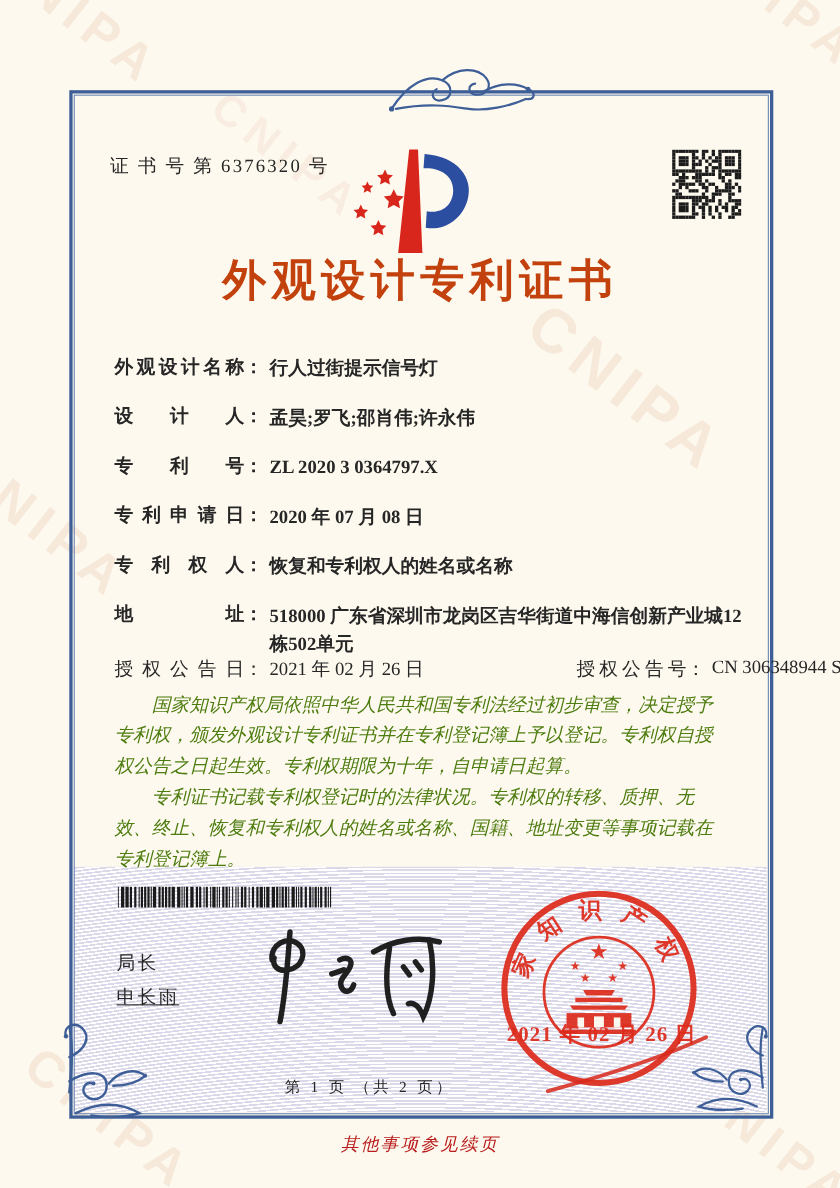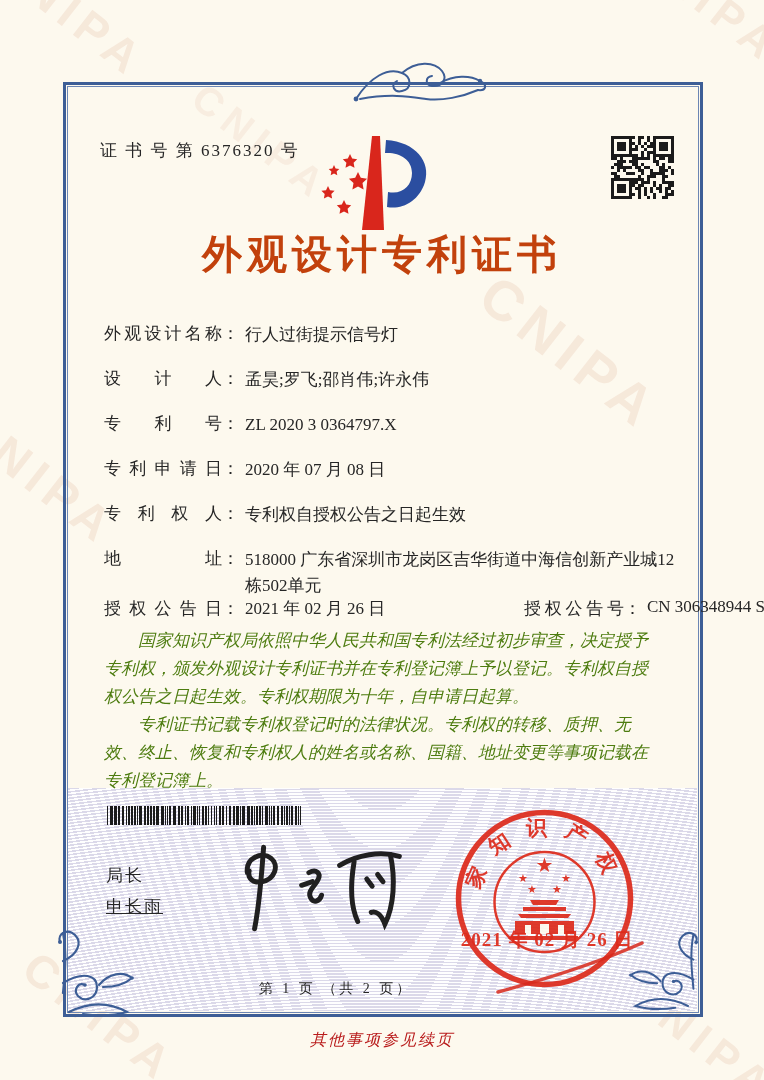--- a/index.html
+++ b/index.html
@@ -12,21 +12,21 @@
   .frame{position:absolute;left:63px;top:82px;width:634px;height:929px;border:3px solid #3d5e96;z-index:3;}
   .frame-inner{position:absolute;left:1px;top:1px;right:1px;bottom:1px;border:1px solid #6c86b4;}
   
   .guilloche{position:absolute;left:67px;top:788px;width:630px;height:223px;z-index:1;
       background-color:#f0eef6;
       background-image:repeating-radial-gradient(ellipse 1500px 760px at 50% 290%,
         rgba(255,255,255,0.95) 0 3px, rgba(198,195,220,0.5) 3px 6px);}
   .certno{position:absolute;left:100px;top:139px;font-size:17px;letter-spacing:2px;z-index:5;}
   .title{position:absolute;left:0;top:227px;width:764px;text-align:center;font-size:40px;
          font-weight:bold;letter-spacing:5px;color:#c2410c;z-index:5;}
-  .frow{position:absolute;left:104px;font-size:17px;z-index:5;}
+  .frow{position:absolute;left:104px;font-size:17px;z-index:5;font-weight:bold;}
   .flabel{display:inline-block;width:118px;text-align:justify;text-align-last:justify;vertical-align:top;}
   .fcolon{display:inline-block;vertical-align:top;margin-right:6px;}
   .fvalue{display:inline-block;vertical-align:top;max-width:432px;line-height:26px;}
   .grant-right{position:absolute;left:420px;top:0;white-space:nowrap;}
   .grant-wrap{position:absolute;left:104px;top:597px;width:560px;font-size:17px;z-index:5;}
   .body-text{position:absolute;left:104px;top:627px;width:557px;font-size:17px;line-height:28px;
              font-style:italic;color:#4d7c0f;z-index:5;}
   .body-text p{margin:0;text-indent:2em;}
   .sig-title{position:absolute;left:106px;top:864px;font-size:17px;letter-spacing:2px;z-index:6;}
   .sig-name{position:absolute;left:106px;top:895px;font-size:17px;letter-spacing:2px;z-index:6;text-decoration:underline;}
@@ -367,21 +367,21 @@
   <div class="frow" style="top:367px;">
     <span class="flabel">设计人</span><span class="fcolon">：</span><span class="fvalue">孟昊;罗飞;邵肖伟;许永伟</span>
   </div>
   <div class="frow" style="top:412px;">
     <span class="flabel">专利号</span><span class="fcolon">：</span><span class="fvalue">ZL 2020 3 0364797.X</span>
   </div>
   <div class="frow" style="top:457px;">
     <span class="flabel">专利申请日</span><span class="fcolon">：</span><span class="fvalue">2020 年 07 月 08 日</span>
   </div>
   <div class="frow" style="top:502px;">
-    <span class="flabel">专利权人</span><span class="fcolon">：</span><span class="fvalue">专利权自授权公告之日起生效</span>
+    <span class="flabel">专利权人</span><span class="fcolon">：</span><span class="fvalue">恢复和专利权人的姓名或名称</span>
   </div>
   <div class="frow" style="top:547px;">
     <span class="flabel">地址</span><span class="fcolon">：</span><span class="fvalue">518000 广东省深圳市龙岗区吉华街道中海信创新产业城12栋502单元</span>
   </div>
 
   <div class="grant-wrap">
     <span>
       <span class="flabel">授权公告日</span><span class="fcolon">：</span><span>2021 年 02 月 26 日</span>
     </span>
     <span class="grant-right">

